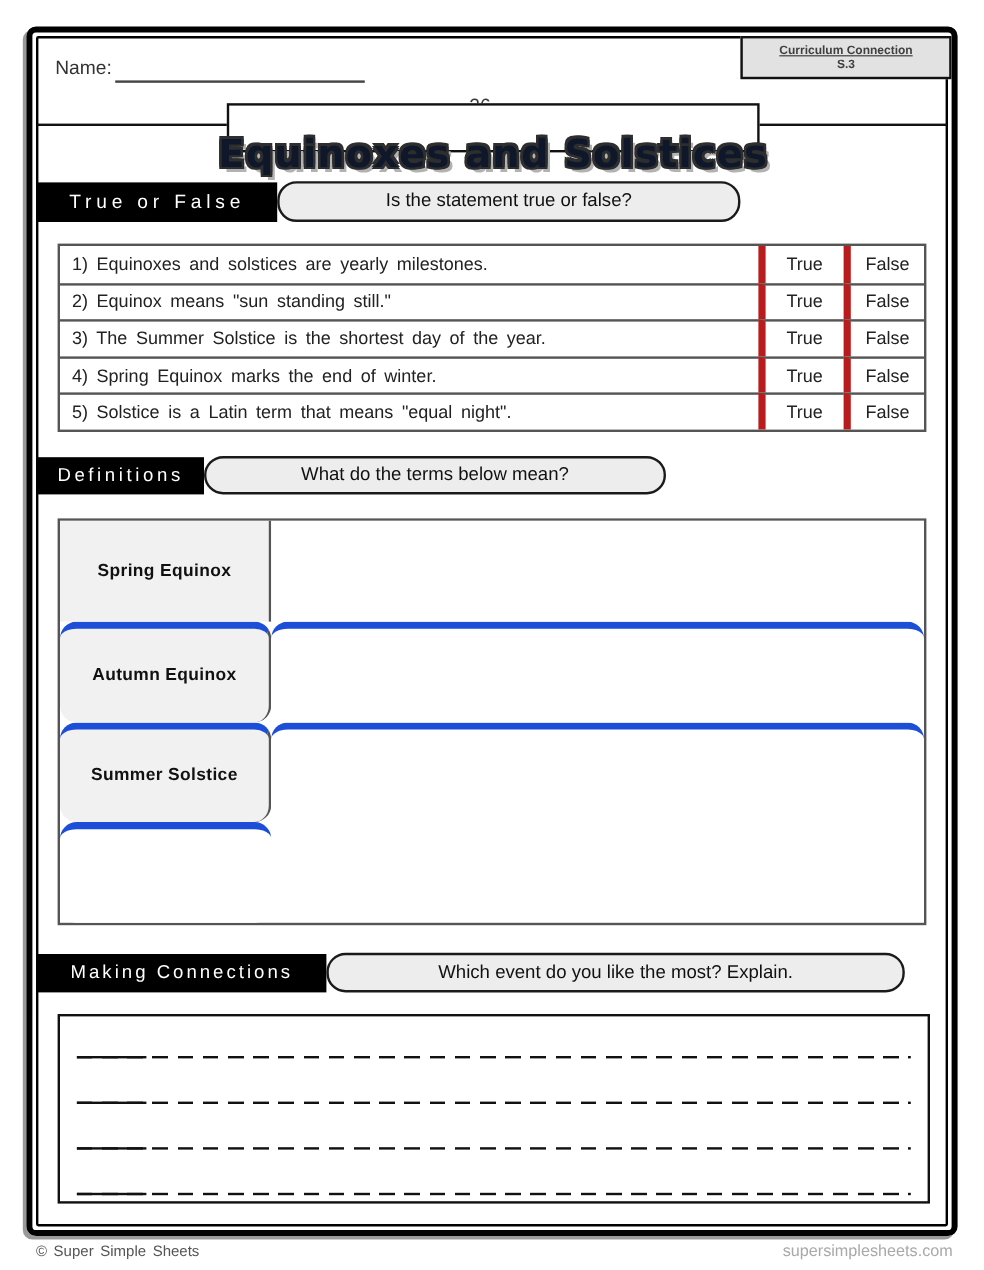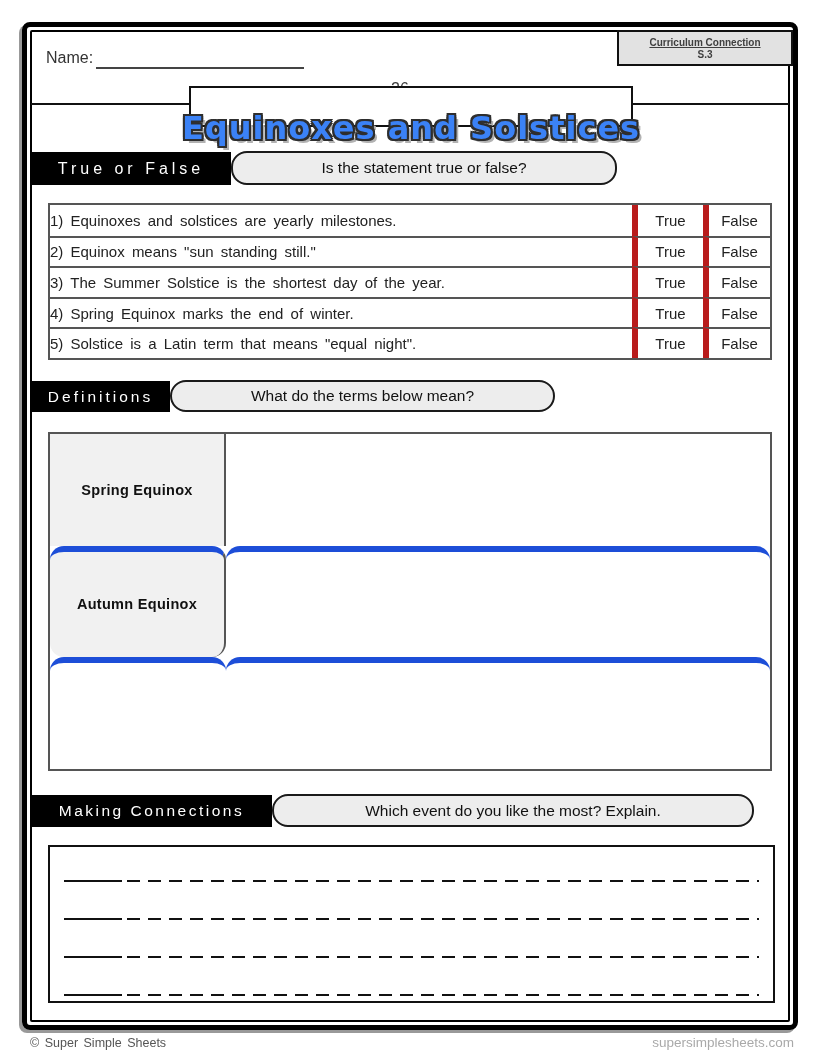--- a/index.html
+++ b/index.html
@@ -25,21 +25,21 @@
     background:#e2e2e2; border:2px solid #111; display:flex; flex-direction:column;
     align-items:center; justify-content:center;font-weight:bold; }
   .curriculum-box .line1 { font-size:10px; color:#3f3f3f; text-decoration:underline; }
   .curriculum-box .line2 { font-size:10px; color:#3f3f3f; margin-top:1px; }
 
   
   .title-rule { position:absolute; left:31px; top:103px; width:758px; height:2px; background:#111; }
   .title-box { position:absolute; left:189px; top:86px; width:444px; height:41px;
     background:#fff; border:2px solid #111; display:flex; align-items:center; justify-content:center; }
   .title-text { font-family:"DejaVu Sans","Liberation Sans",sans-serif; font-weight:bold;
-    font-size:32px; letter-spacing:1px; color:#3b82f6; white-space:nowrap;
+    font-size:32px; letter-spacing:1px; color:#0f172a; white-space:nowrap;
     text-shadow:
       -2px -2px 0 #2e2e2e, 2px -2px 0 #2e2e2e, -2px 2px 0 #2e2e2e, 2px 2px 0 #2e2e2e,
       -2px 0 0 #2e2e2e, 2px 0 0 #2e2e2e, 0 -2px 0 #2e2e2e, 0 2px 0 #2e2e2e,
       4px 4px 0 #b2b2b2; margin-top: 43px; }
 
   
   .banner { position:absolute; background:#000; color:#fff; display:flex; align-items:center;
     justify-content:center; font-size:16px; letter-spacing:4px; }
   .prompt-pill { position:absolute; background:#ededed; border:2px solid #1a1a1a;
     border-radius:16px; display:flex; align-items:center; justify-content:center;
@@ -52,21 +52,21 @@
   .def-prompt { left:170px; top:380px; width:385px; height:32px; }
 
   .mc-banner { left:31px; top:795px; width:241px; height:32px; font-size:15.5px; letter-spacing:2.5px; }
   .mc-prompt { left:272px; top:794px; width:482px; height:33px; }
 
   
   .tf-table { position:absolute; left:48px; top:203px; width:724px; height:157px;
     display:grid; grid-template-columns:1fr 71px 67px; grid-auto-rows:1fr;
     border:2px solid #555; background:#fff; }
   .tf-cell { display:flex; align-items:center; font-size:15px; color:#222; }
-  .tf-statement { padding-left:0; word-spacing:3px;text-align:center; }
+  .tf-statement { padding-left:10px; word-spacing:3px;text-align:center; }
   .tf-option { justify-content:center; border-left:6px solid #b91c1c; }
   .tf-row-sep { border-top:2px solid #555; }
 
   
   .def-table { position:absolute; left:48px; top:432px; width:724px; height:339px;
     display:grid; grid-template-columns:176px 1fr; grid-auto-rows:1fr;
     border:2px solid #555; background:#fff; }
   .def-term { background:#f1f1f1; border-right:2px solid #555; display:flex;
     align-items:center; justify-content:center; font-weight:bold; font-size:14.5px;
     color:#111; letter-spacing:.3px; }
@@ -137,20 +137,21 @@
   <div class="banner def-banner">Definitions</div>
   <div class="prompt-pill def-prompt">What do the terms below mean?</div>
 
   <div class="def-table">
     <div class="def-term">Spring Equinox</div>
     <div class="def-answer"></div>
 
     <div class="def-term def-row-sep">Autumn Equinox</div>
     <div class="def-answer def-row-sep"></div>
 
+    <div class="def-term def-row-sep">Summer Solstice</div>
     <div class="def-answer def-row-sep"></div>
 
     <div class="def-answer def-row-sep"></div>
   </div>
 
   <div class="banner mc-banner">Making Connections</div>
   <div class="prompt-pill mc-prompt">Which event do you like the most? Explain.</div>
 
   <div class="write-box">
     <div class="write-line" style="top:33px"></div>

